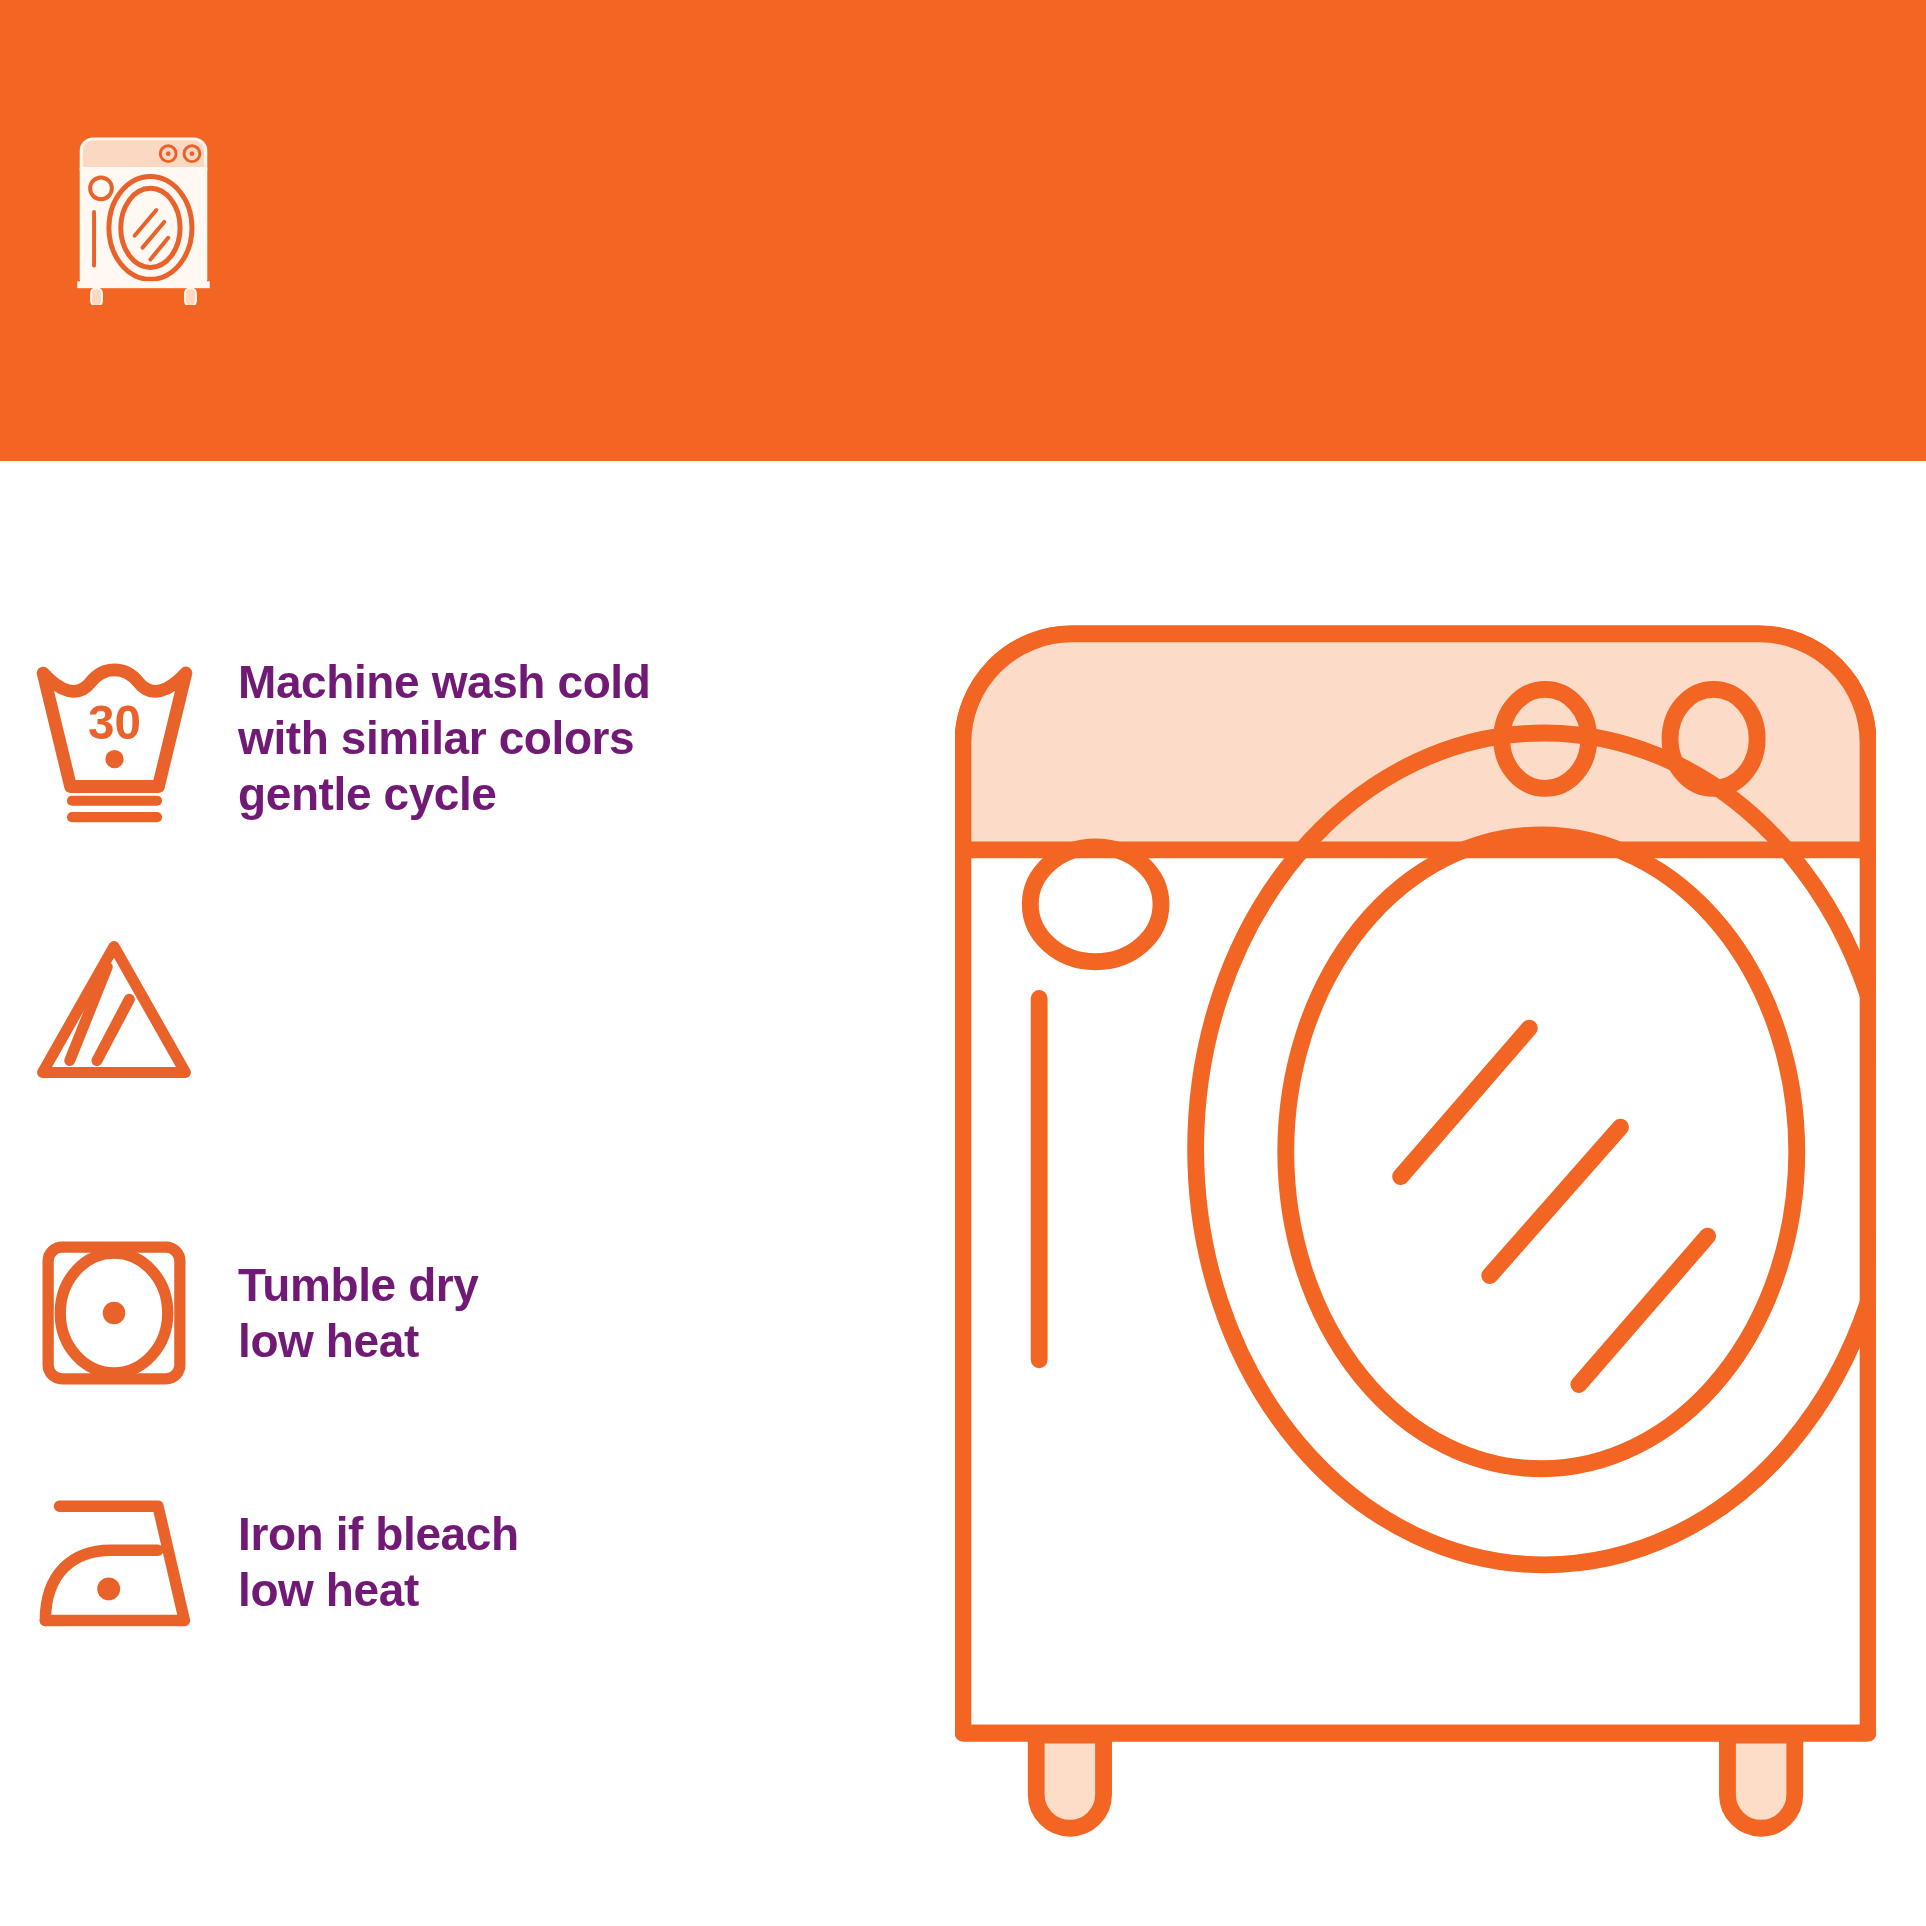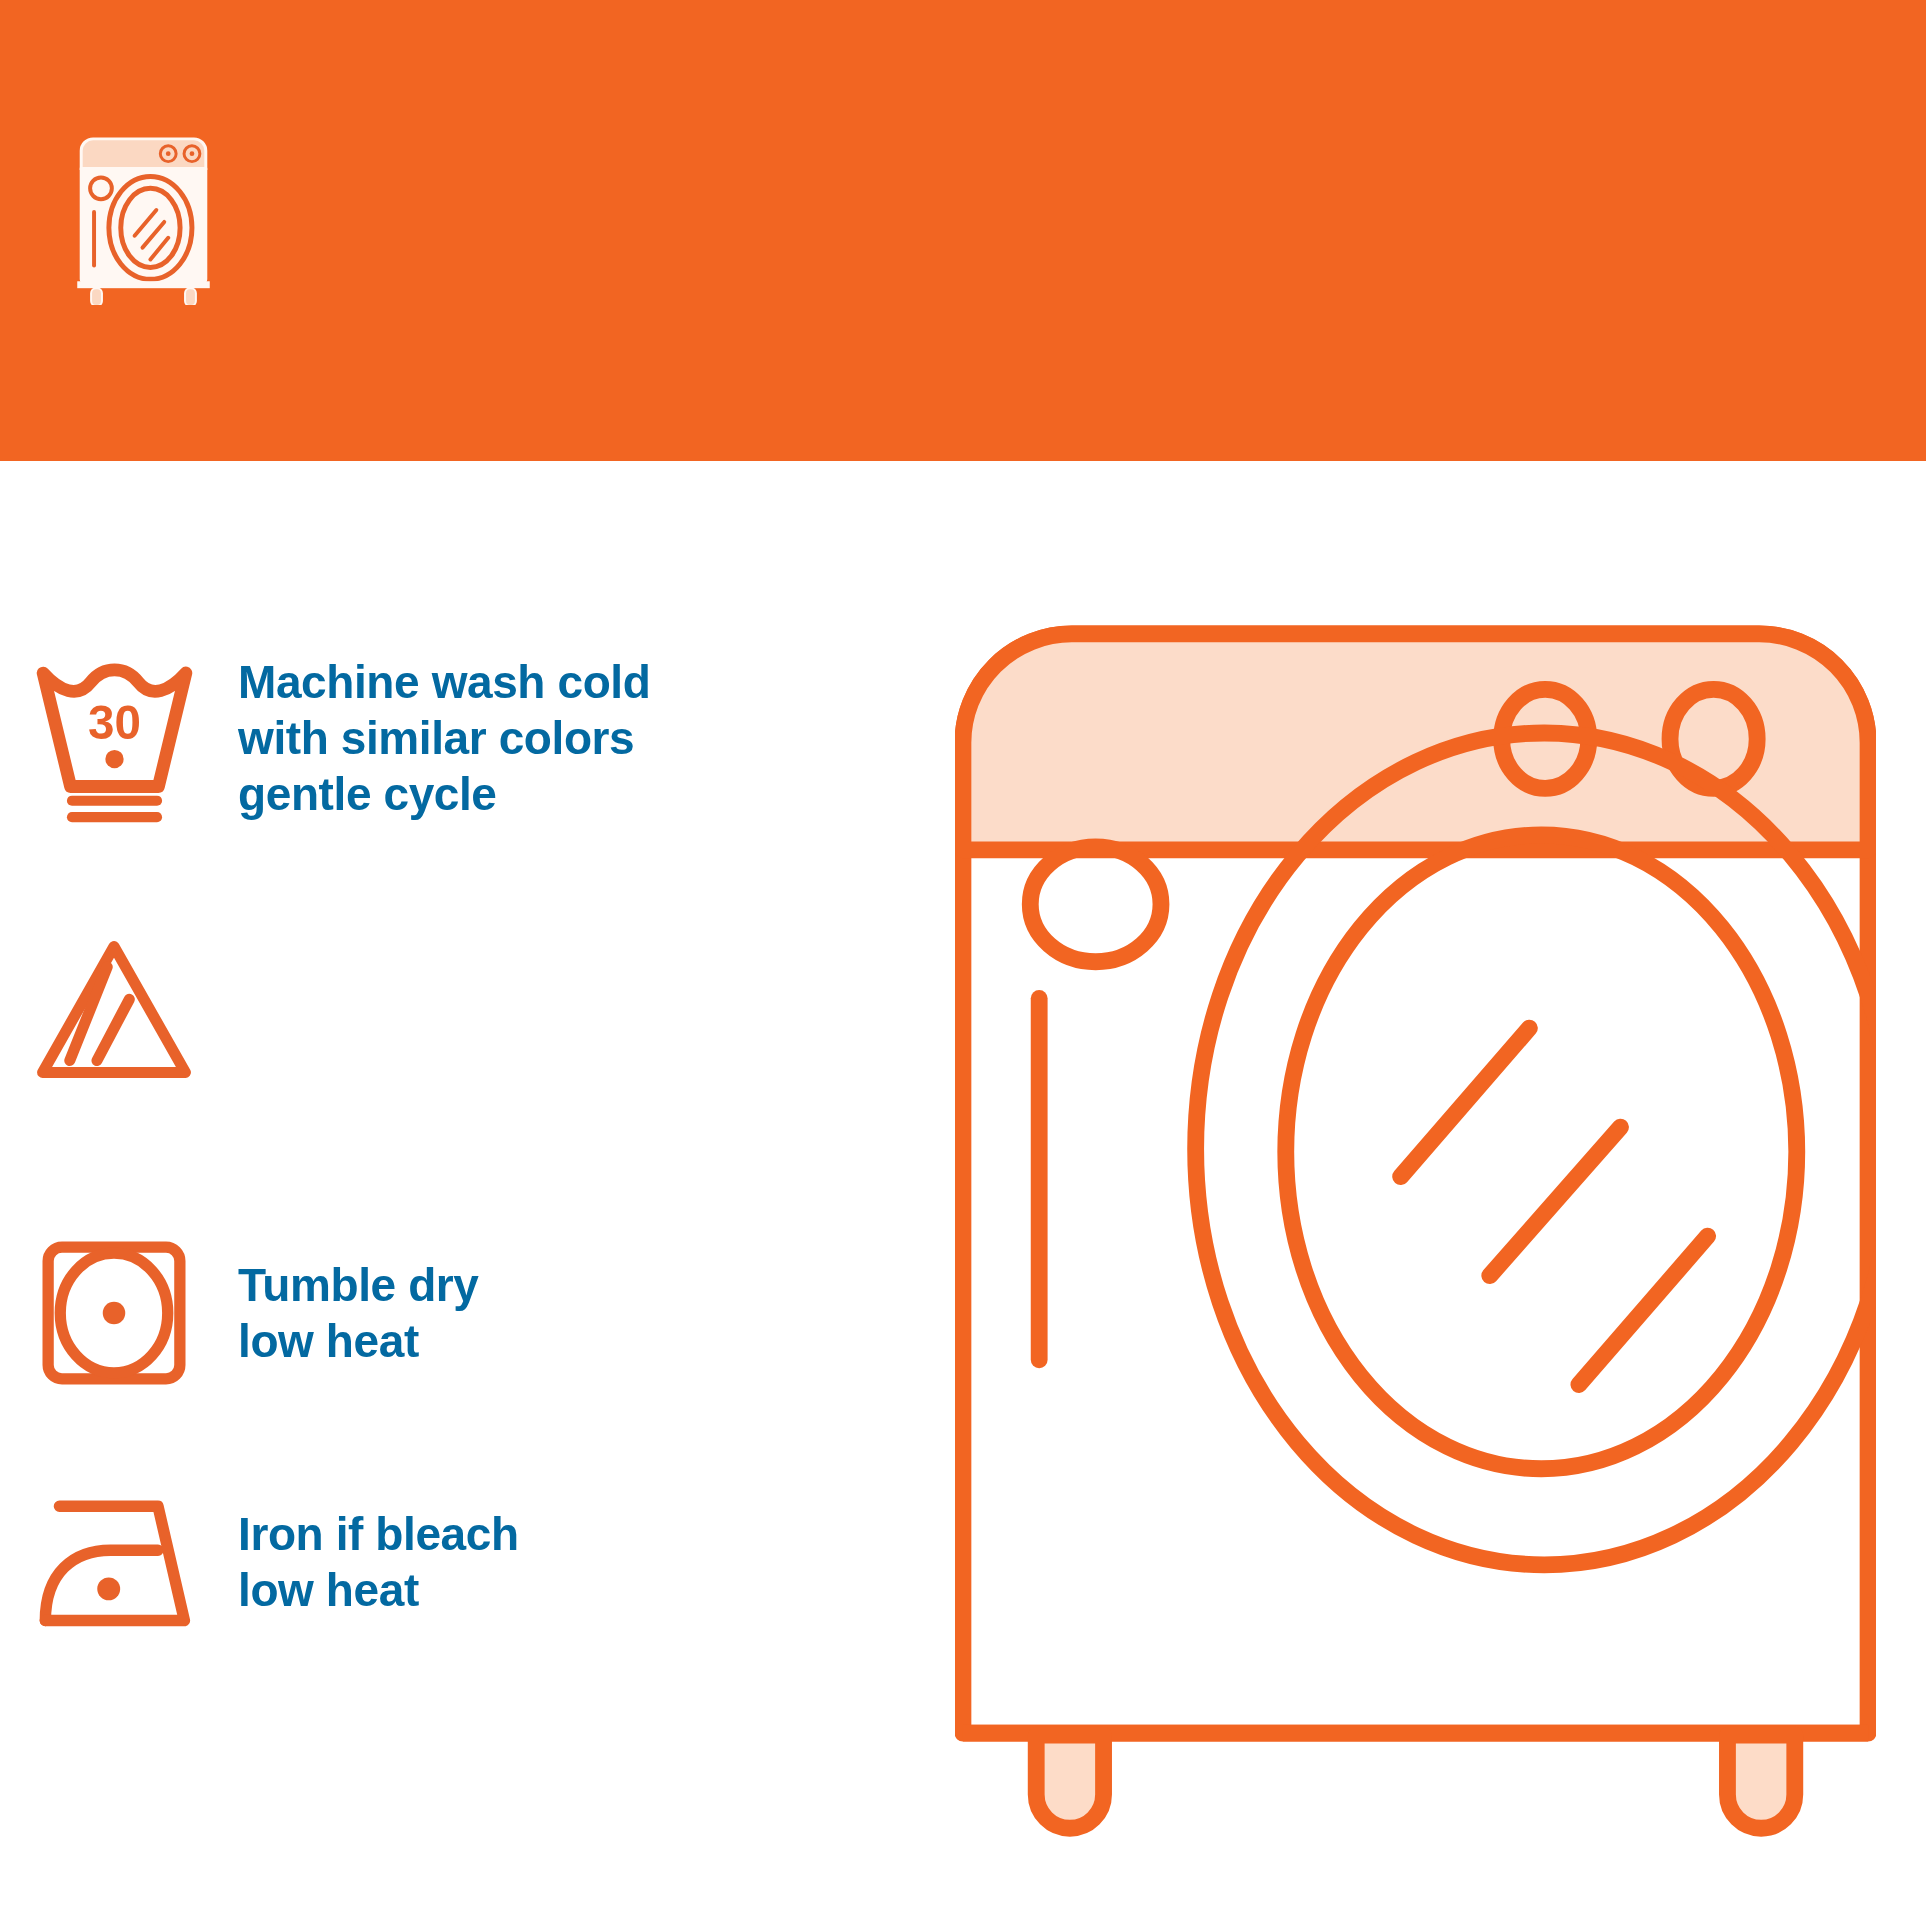--- a/index.html
+++ b/index.html
@@ -104,21 +104,21 @@
   }
   .care-icon svg {
     display: block;
   }
   .care-label {
     font-family: "Liberation Sans", sans-serif;
     font-weight: 700;
     font-size: 46px;
     line-height: 56px;
     letter-spacing: -0.4px;
-    color: #0369a1;
+    color: #701a75;
     white-space: pre-line;
     margin-left: 10px;
   }
 
   #row-0 { top: 178px; }
   #row-1 { top: 449px; }
   #row-2 { top: 753px; }
   #row-3 { top: 1002px; }
 
   

